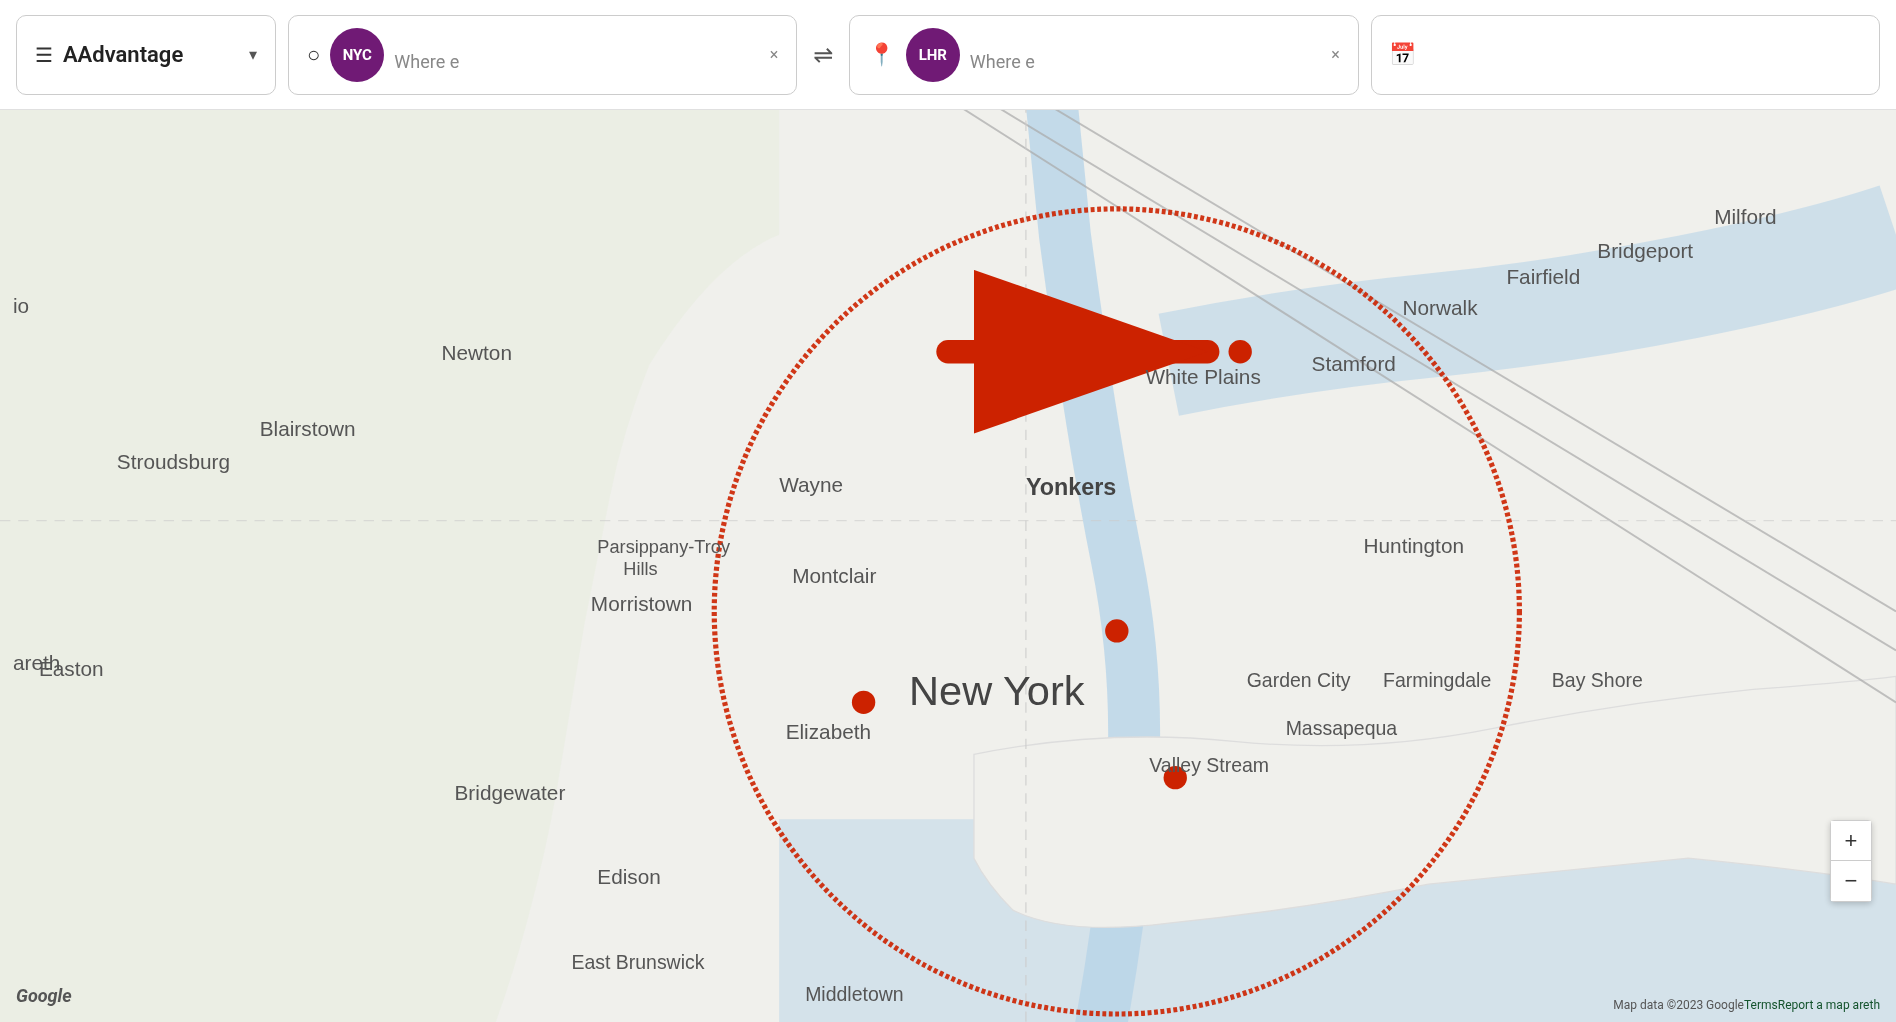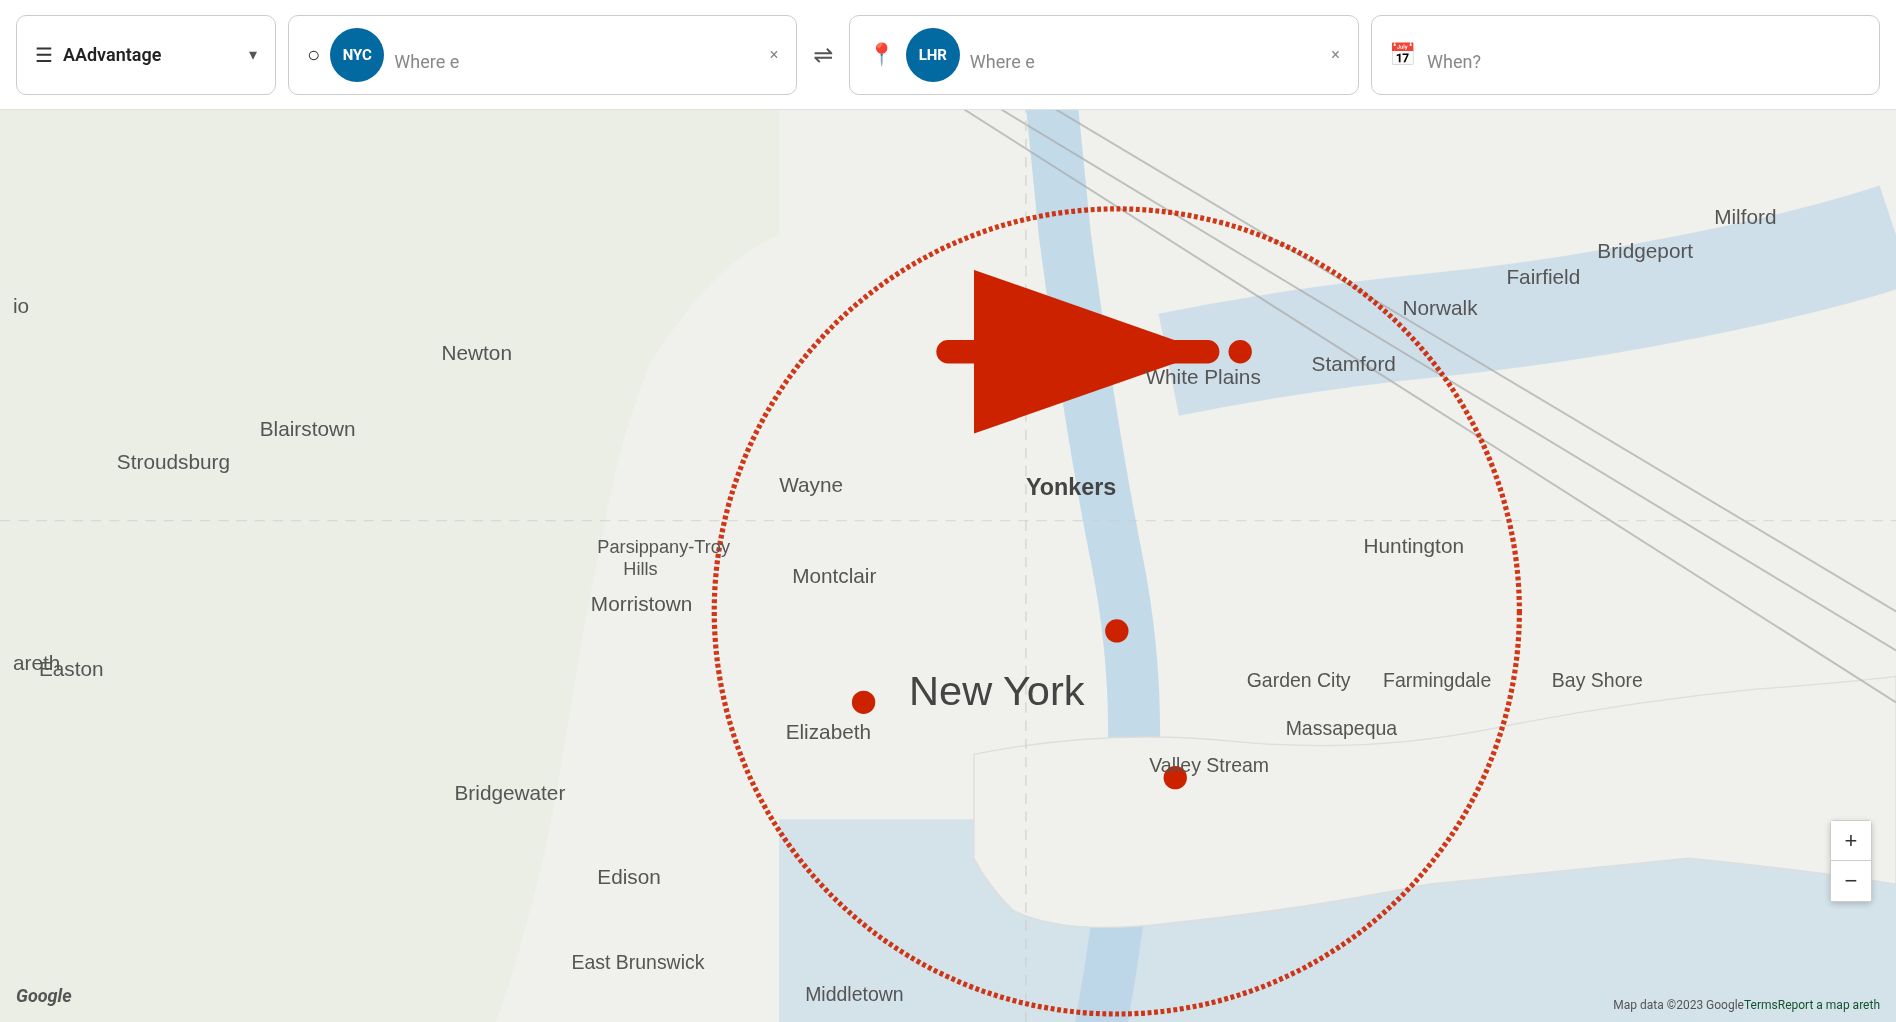--- a/index.html
+++ b/index.html
@@ -31,21 +31,21 @@
       min-width: 260px;
       flex: 0 0 260px;
     }
 
     .brand-card .menu-icon {
       font-size: 20px;
       color: #333;
     }
 
     .brand-name {
-      font-size: 18px;
+      font-size: 22px;
       font-weight: 600;
       color: #222;
       flex: 1;
     }
 
     .chevron-icon {
       font-size: 16px;
       color: #555;
     }
 
@@ -58,21 +58,21 @@
       flex: 1;
       min-width: 280px;
     }
 
     .date-card {
       flex: 1;
       min-width: 280px;
     }
 
     .airport-badge {
-      background: #0369a1;
+      background: #701a75;
       color: #fff;
       border-radius: 50%;
       width: 54px;
       height: 54px;
       display: flex;
       align-items: center;
       justify-content: center;
       font-size: 15px;
       font-weight: 700;
       flex-shrink: 0;
@@ -211,21 +211,20 @@
     <span class="location-icon">📍</span>
     <div class="airport-badge">
       <span>LHR</span>
     </div>
     <span class="input-placeholder">Where e</span>
     <span class="clear-icon">×</span>
   </div>
 
   <div class="header-card date-card">
     <span class="calendar-icon">📅</span>
-    <span class="input-placeholder">When?</span>
   </div>
 </div>
 
 <div class="map-container">
   <svg class="map-svg" viewBox="0 0 1460 910" preserveAspectRatio="xMidYMid slice">
 
     <rect width="1460" height="910" fill="#f0f0ec"></rect>
 
     <path d="M800 0 Q810 100 820 200 Q840 350 860 450 Q880 550 870 650 Q860 750 840 850 Q820 900 810 910" fill="none" stroke="#b8d4e8" stroke-width="40" opacity="0.8"></path>
 

